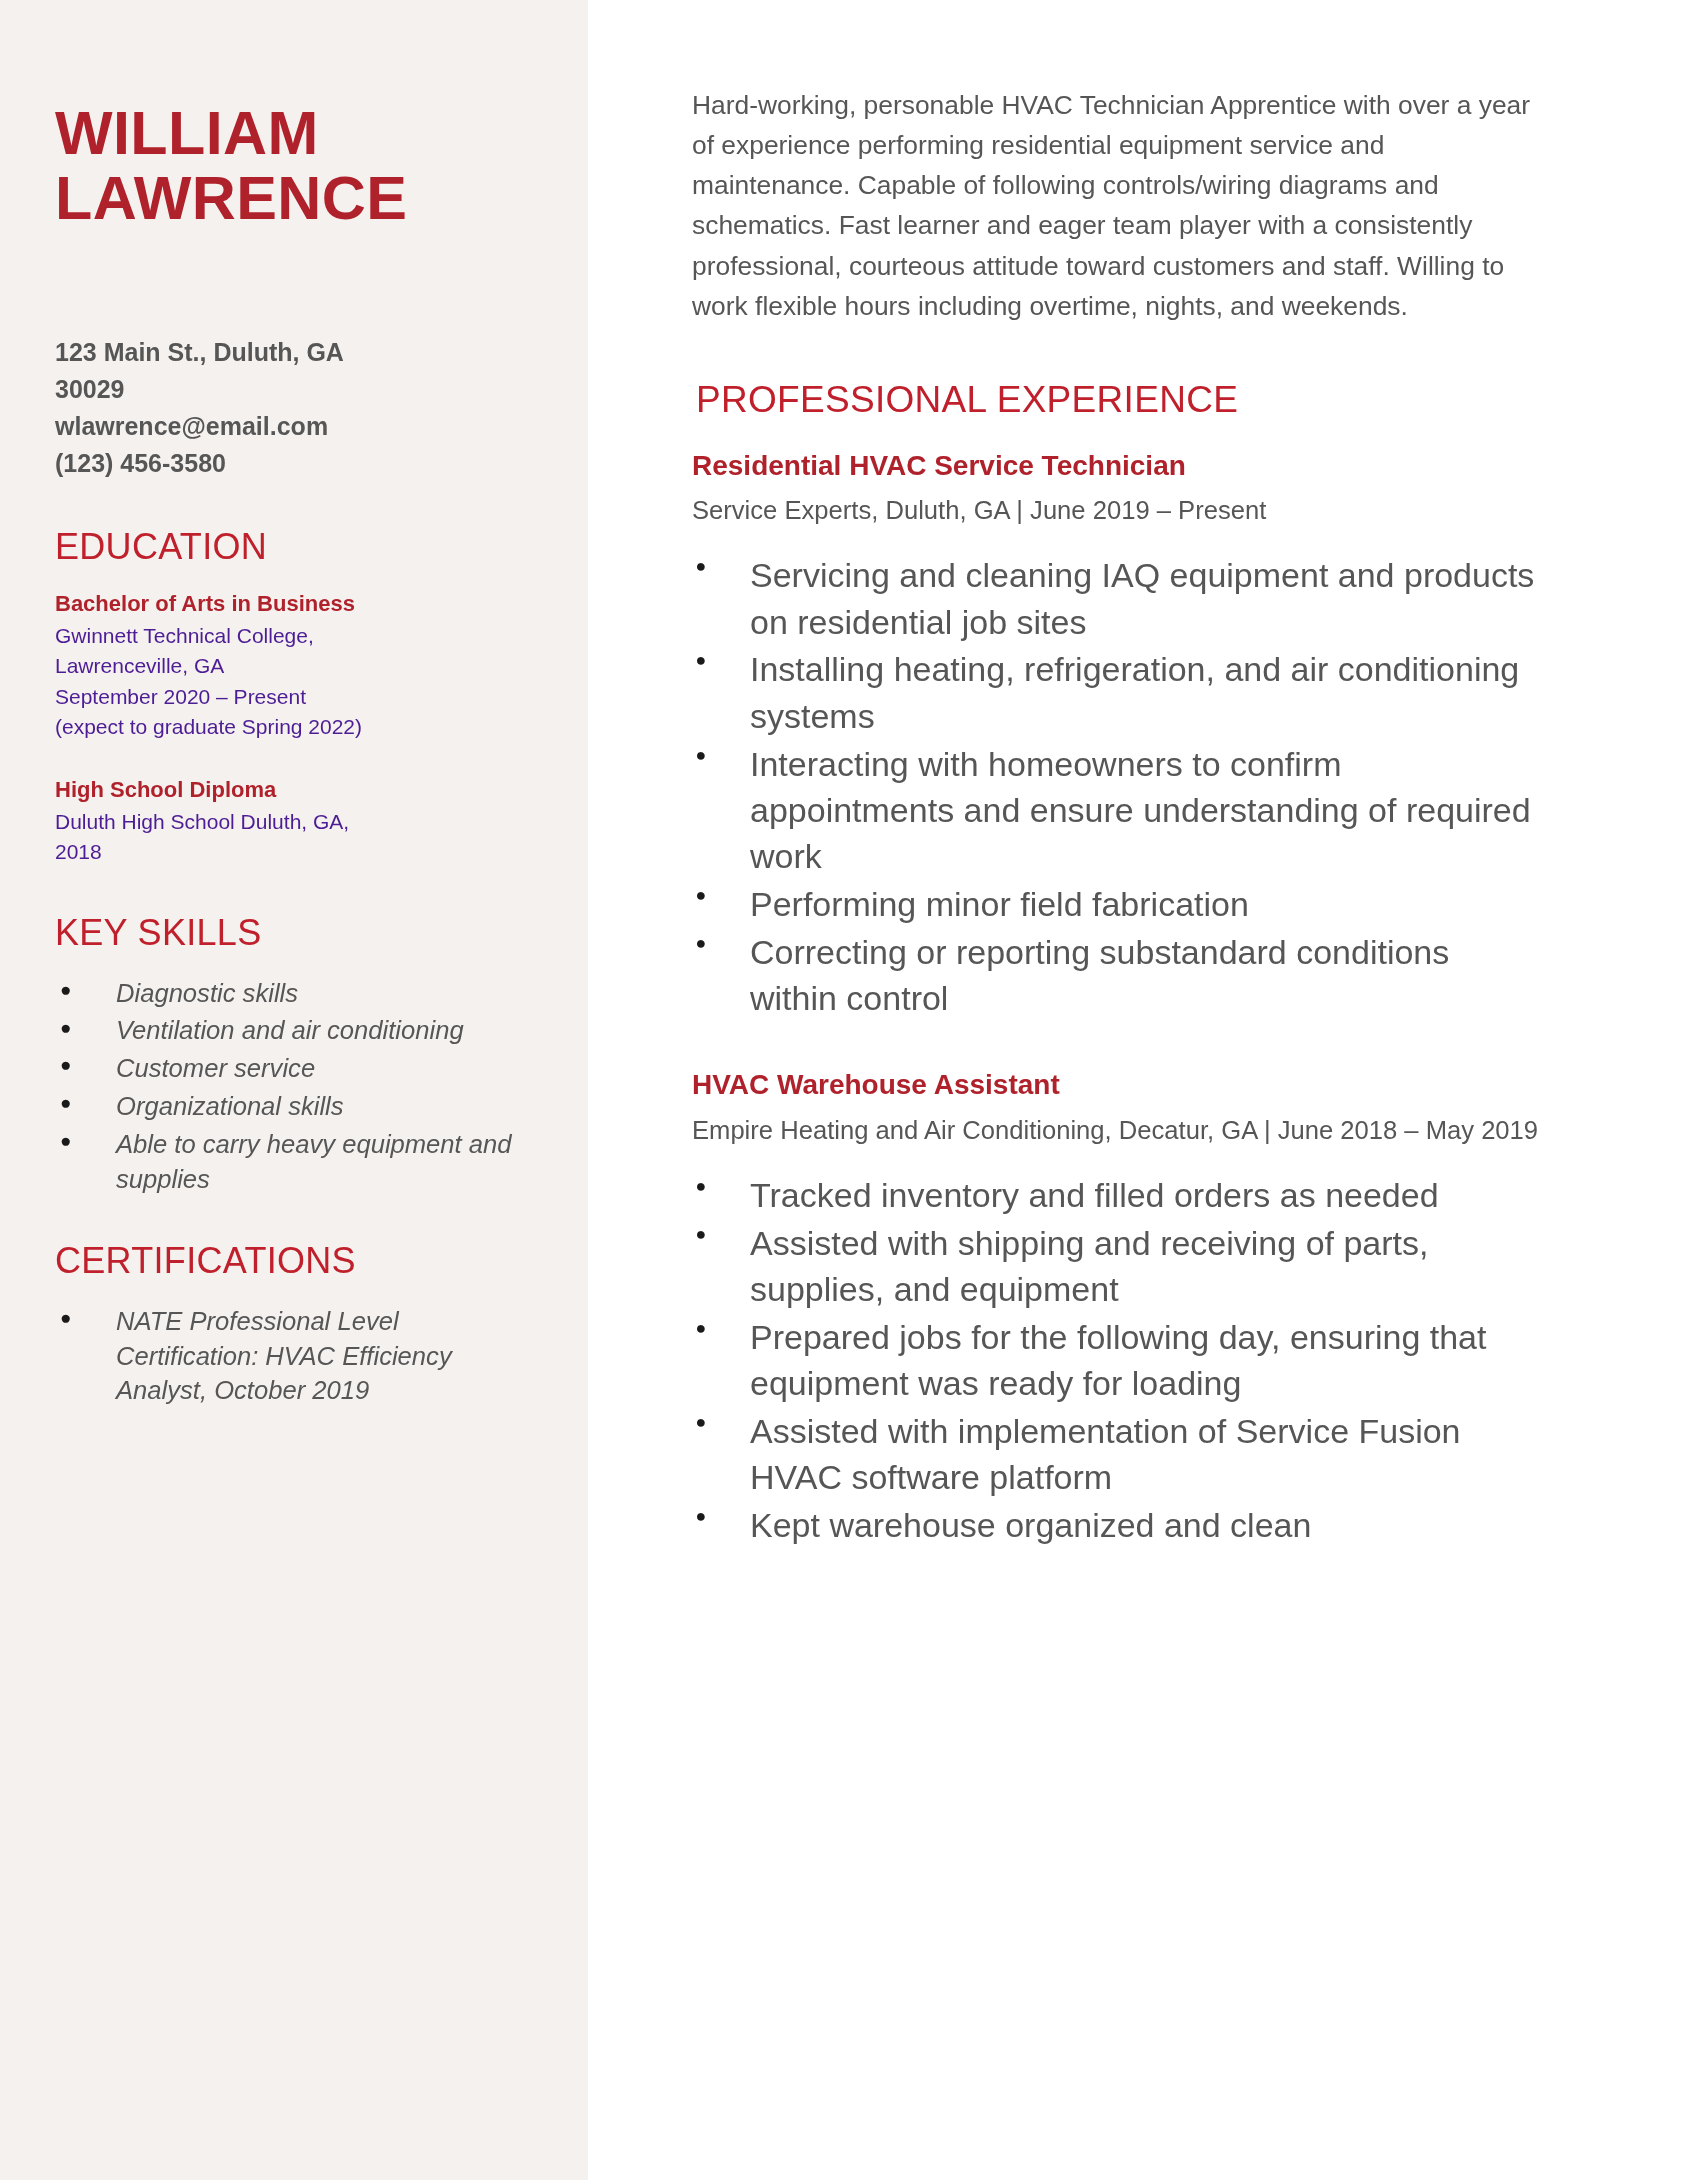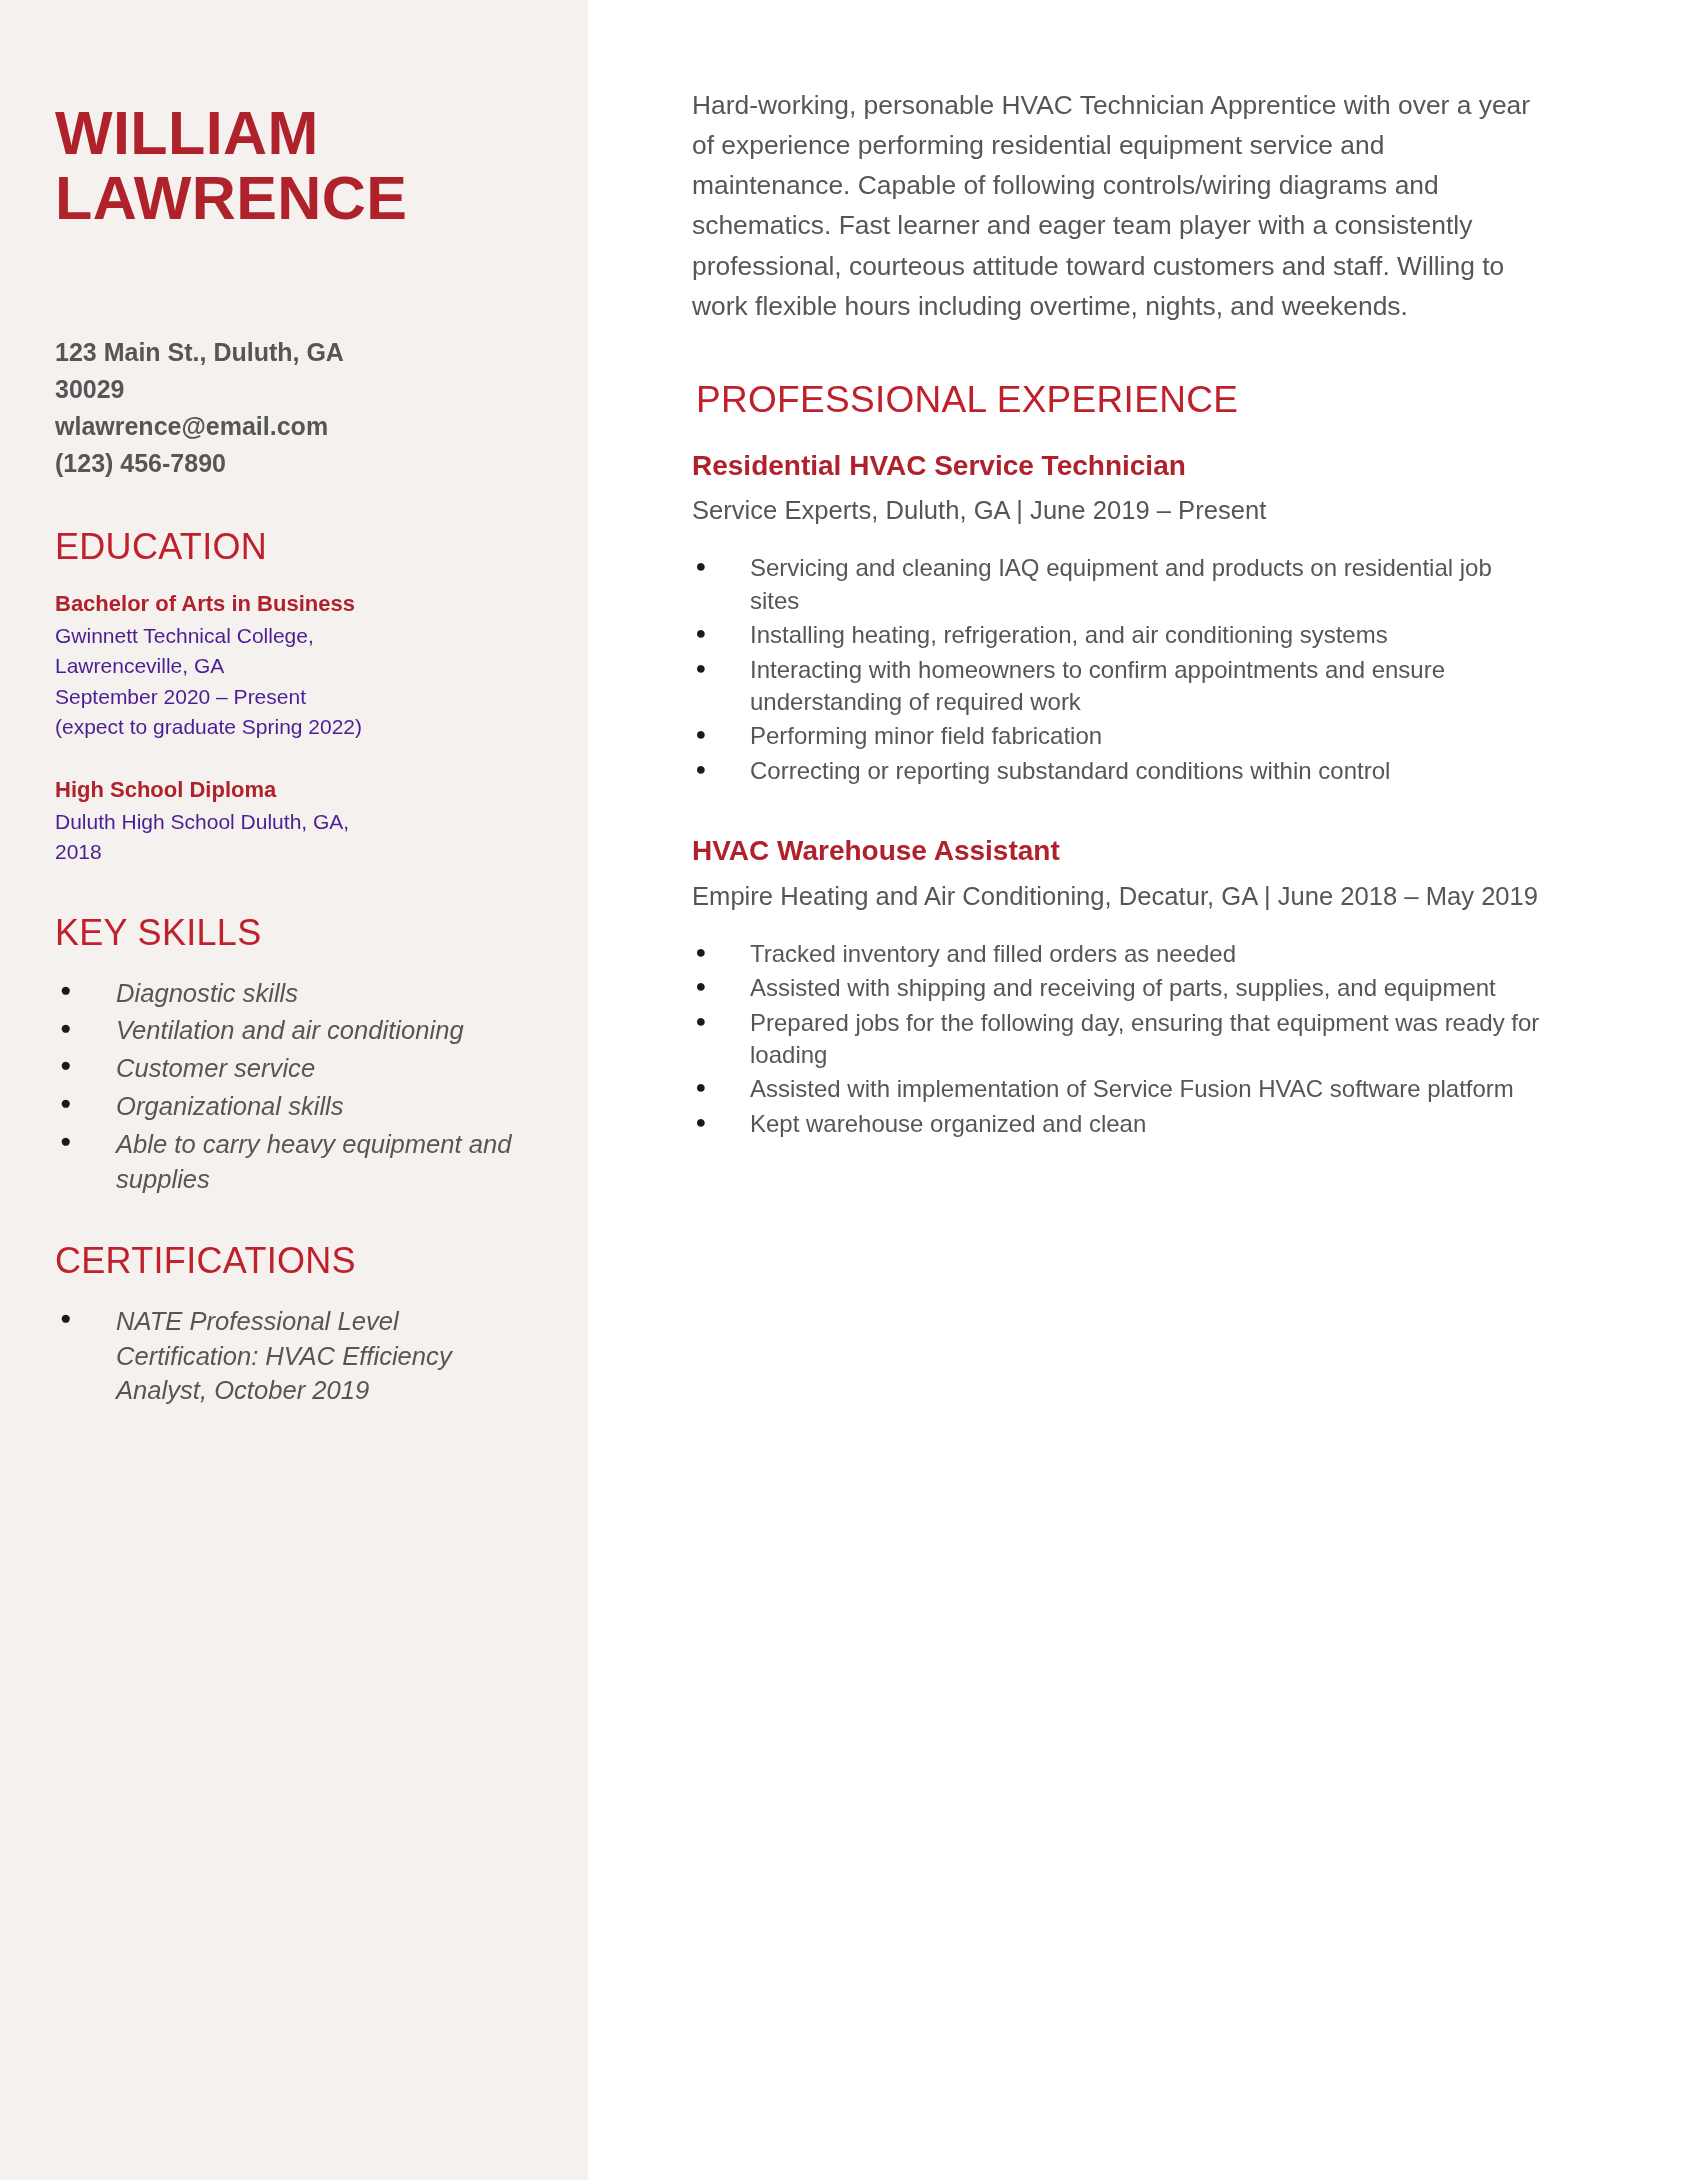--- a/index.html
+++ b/index.html
@@ -129,21 +129,21 @@
     margin-bottom: 24px;
   }
   ul.job-bullets {
     list-style: none;
     margin: 0;
     padding: 0;
   }
   ul.job-bullets li {
     position: relative;
     color: #565656;
-    font-size: 24px;
+    font-size: 34px;
     line-height: 1.36;
     padding-left: 58px;
     margin-bottom: 1.7px;
   }
   ul.job-bullets li::before {
     content: "\25CF";
     position: absolute;
     left: 3.4px;
     top: 0;
     font-size: 18px;
@@ -160,21 +160,21 @@
 
     <div class="name-block">
       <div class="name-line">WILLIAM</div>
       <div class="name-line">LAWRENCE</div>
     </div>
 
     <div class="contact-block">
       <div class="contact-line">123 Main St., Duluth, GA</div>
       <div class="contact-line">30029</div>
       <div class="contact-line">wlawrence@email.com</div>
-      <div class="contact-line">(123) 456-7890</div>
+      <div class="contact-line">(123) 456-3580</div>
     </div>
 
     <h2 class="side-heading">EDUCATION</h2>
 
     <div>
       <div class="entry-title">Bachelor of Arts in Business</div>
       <div class="entry-detail">Gwinnett Technical College,</div>
       <div class="entry-detail">Lawrenceville, GA</div>
       <div class="entry-detail">September 2020 – Present</div>
       <div class="entry-detail">(expect to graduate Spring 2022)</div>

